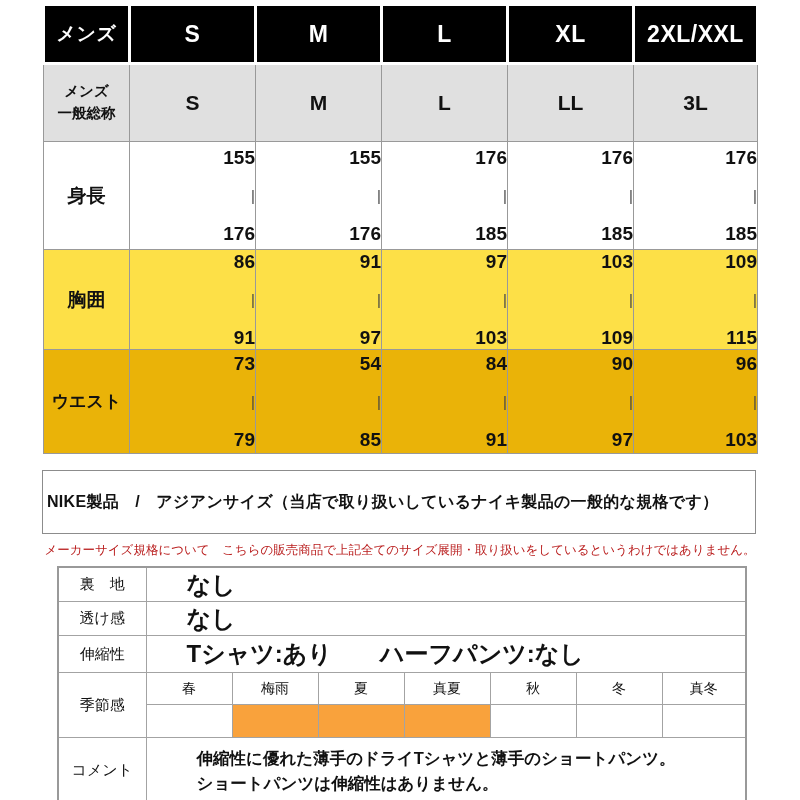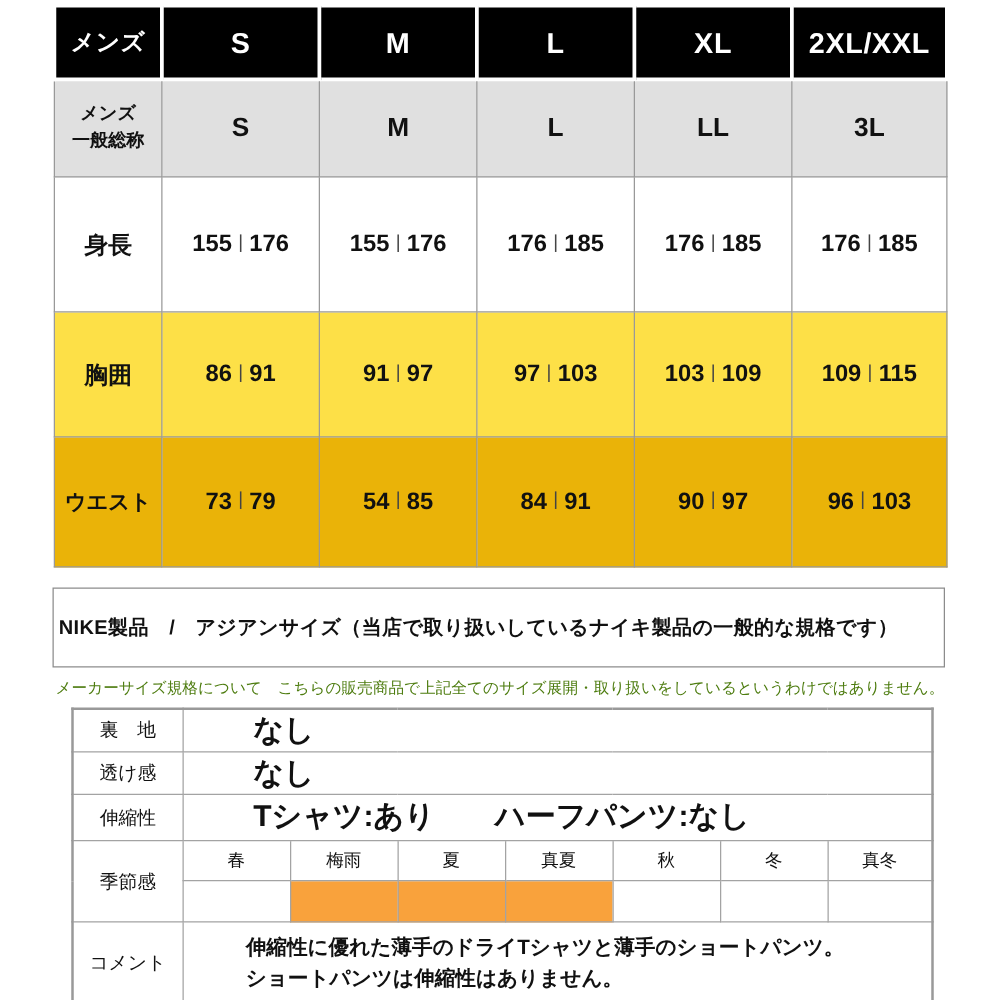--- a/index.html
+++ b/index.html
@@ -17,36 +17,36 @@
   }
   .size-table tr.hdr td.corner{font-size:19px;}
   .size-table tr.alias td{background:#e0e0e0;height:76px;}
   .size-table tr.alias td.val{font-weight:bold;font-size:21px;}
   .size-table td.lbl{font-weight:bold;font-size:19px;}
   .size-table tr.alias td.lbl{font-size:14.5px;line-height:1.5;}
   .size-table tr.r-height td{height:107px;background:#fff;}
   .size-table tr.r-chest td{height:99px;background:#fde047;}
   .size-table tr.r-waist td{height:103px;background:#eab308;margin-top:28px;}
   .size-table td.lbl.small{font-size:17px;}
-  .range{display:flex;flex-direction:row;align-items:flex-start;justify-content:center;gap:5px;}
+  .range{display:flex;flex-direction:column;align-items:flex-end;justify-content:center;gap:21px;}
   .range .num{font-weight:bold;font-size:19px;line-height:1;}
   .range .sep{font-size:15px;color:#444;line-height:1;font-weight:400;}
   
   .note-box{
     box-sizing:border-box;margin:16px 0 0 42px;width:714px;height:64px;
     border:1px solid #8c8c8c;display:flex;align-items:center;padding:0 4px;
     font-weight:bold;font-size:16px;letter-spacing:0.3px;
   }
   
-  .disclaimer{margin-top:8px;width:800px;text-align:center;font-size:12.5px;color:#4d7c0f;}
+  .disclaimer{margin-top:8px;width:800px;text-align:center;font-size:12.5px;color:#b91c1c;}
   
   .detail-table{margin:7px 0 0 57px;width:688px;border:2px solid #999;border-bottom:5px solid #808080;}
   .detail-table td{border:1px solid #a3a3a3;vertical-align:middle;padding:0;}
   .detail-table td.dlbl{text-align:center;font-size:15px;height:33px;}
-  .detail-table td.dval{font-weight:bold;font-size:24px;padding-left:56px;height:33px;line-height:1;}
+  .detail-table td.dval{font-weight:bold;font-size:24px;padding-left:40px;height:33px;line-height:1;}
   .detail-table tr.stretch td{height:36px;}
   .detail-table td.season-h{text-align:center;font-size:14px;height:31px;}
   .detail-table td.season-band{height:32px;}
   .detail-table td.dcomment{font-weight:bold;font-size:16.5px;line-height:1.5;padding:8px 8px 8px 50px;height:66px;box-sizing:border-box;}
 </style>
 </head>
 <body>
 
 <table class="size-table">
   <colgroup>

